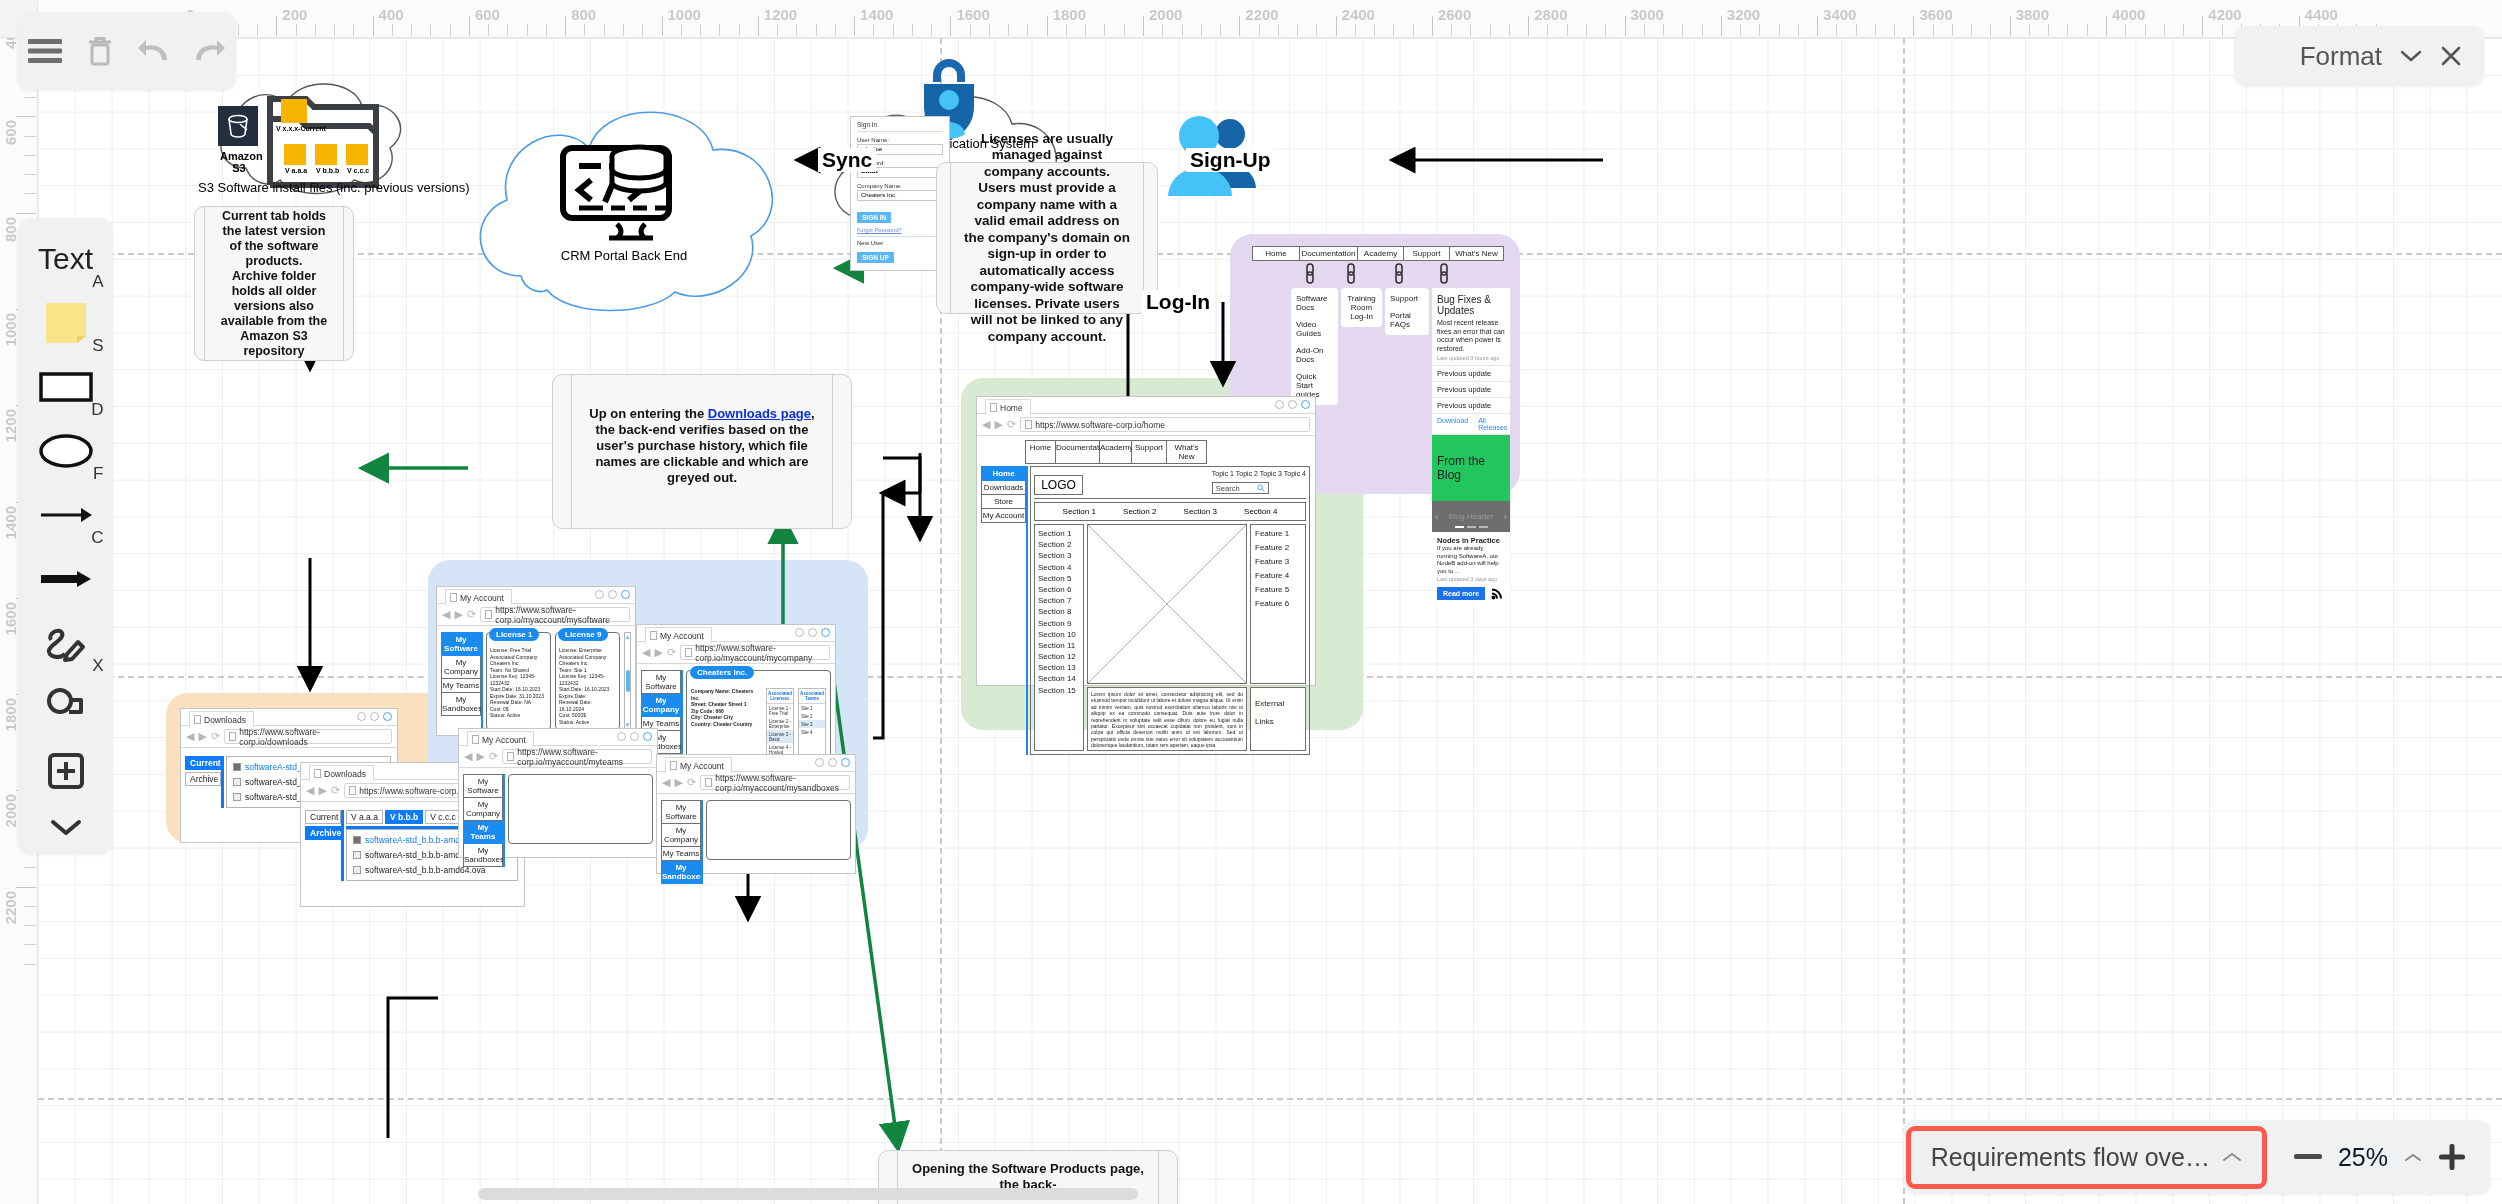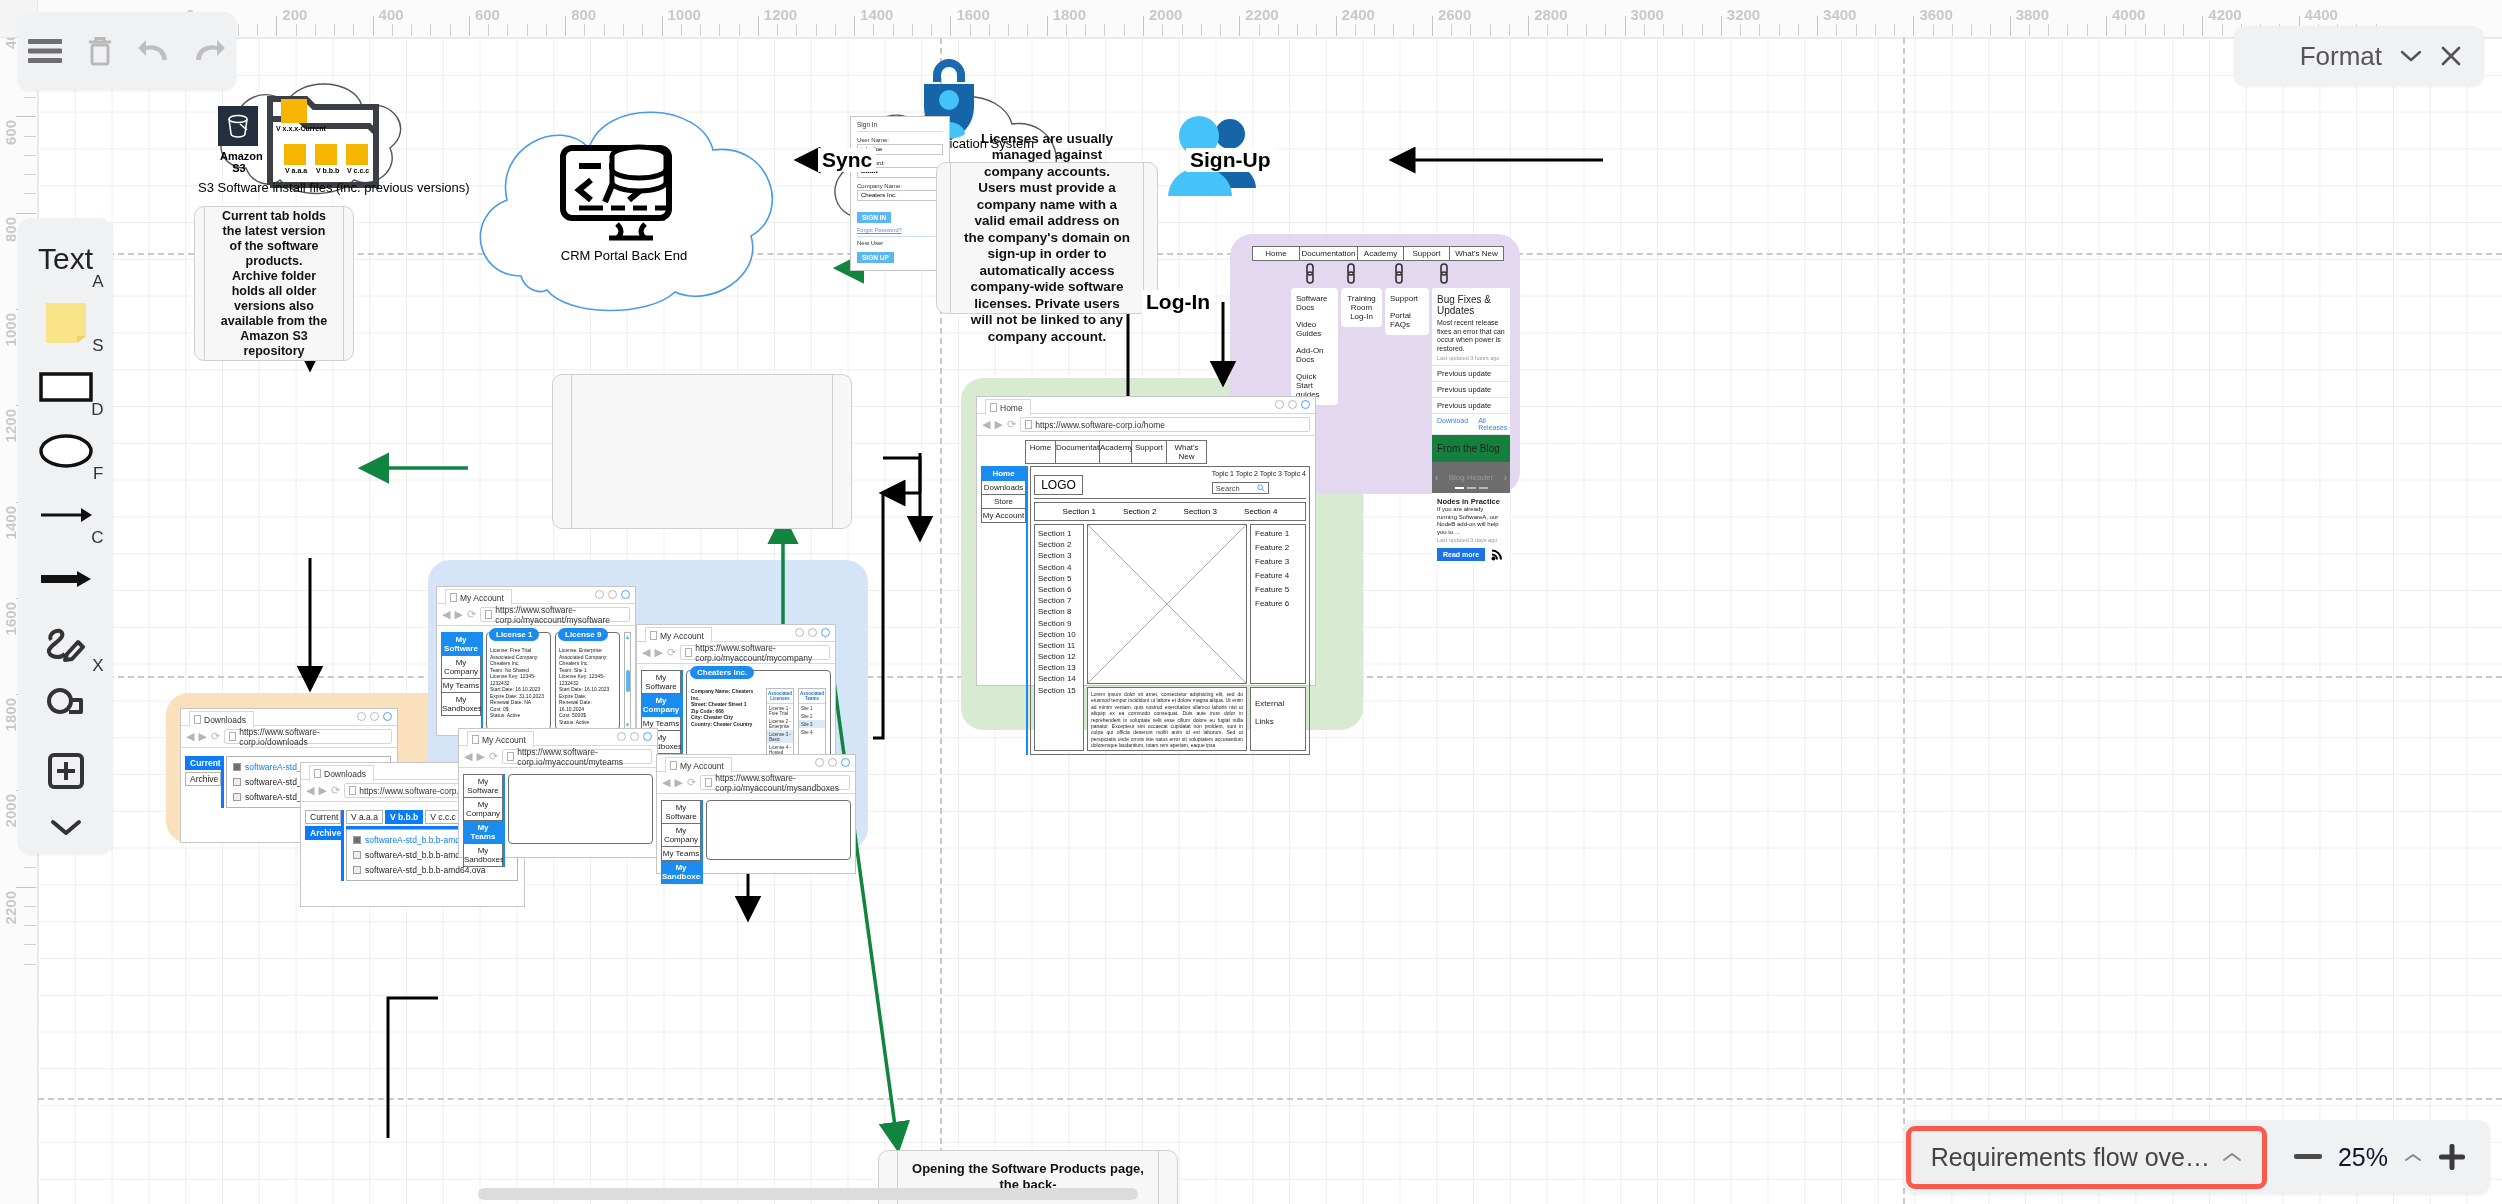--- a/index.html
+++ b/index.html
@@ -280,20 +280,23 @@
         <path d="M2,88 c3,-38 62,-38 64,0 z" fill="#45c2f7"></path>
       </svg>
     </div>
 
     <div class="edge-lbl" style="left:780px; top:110px;">Sync</div>
     <div class="edge-lbl" style="left:1148px; top:110px;">Sign-Up</div>
     <div class="edge-lbl" style="left:1104px; top:252px;">Log-In</div>
 
     <div class="node txtbox" style="left:514px; top:336px; width:300px; height:155px; font-size:13px; line-height:16px;">
       <div class="inner">
+        <div>
+          <span>Up on entering the </span><span style="color:#0b2fd4; text-decoration:underline;">Downloads page</span><span>, the back-end verifies based on the user's purchase history, which file names are clickable and which are greyed out.</span>
+        </div>
         <div style="height:12px"></div>
       </div>
     </div>
 
     <div class="node txtbox" style="left:840px; top:1112px; width:300px; height:130px; font-size:13px; line-height:16px;">
       <div class="inner" style="justify-content:flex-start; padding-top:10px;">
         <div>Opening the Software Products page, the back-</div>
       </div>
     </div>
 
@@ -439,21 +442,21 @@
         <div style="padding:6px 5px 3px; font-size:10px; color:#222;">Bug Fixes &amp; Updates</div>
         <div style="padding:0 5px; font-size:7px; color:#222; line-height:8.5px;">Most recent release fixes an error that can occur when power is restored.</div>
         <div style="padding:2px 5px 4px; font-size:5.5px; color:#999;">Last updated 3 hours ago</div>
         <div style="border-top:1px solid #e4e4e4; padding:3px 5px; font-size:7.5px; color:#222;">Previous update</div>
         <div style="border-top:1px solid #e4e4e4; padding:3px 5px; font-size:7.5px; color:#222;">Previous update</div>
         <div style="border-top:1px solid #e4e4e4; padding:3px 5px; font-size:7.5px; color:#222;">Previous update</div>
         <div style="border-top:1px solid #e4e4e4; padding:3px 5px; display:flex; gap:10px;">
           <span style="font-size:7px; color:#2d86f0;">Download</span>
           <span style="font-size:7px; color:#2d86f0;">All Releases</span>
         </div>
-        <div style="border-top:1px solid #e4e4e4; background:#15803d; padding:8px 5px; font-size:10px; color:#222;">From the Blog</div>
+        <div style="border-top:1px solid #e4e4e4; background:#22c55e; padding:19px 5px; font-size:12px; color:#222;">From the Blog</div>
         <div style="background:#6d6d6d; height:31px; position:relative; display:flex;
                     align-items:center; justify-content:center;">
           <span style="color:#9a9a9a; font-size:8px;">Blog Header</span>
           <span style="position:absolute; left:3px; color:#a9a9a9; font-size:10px;">‹</span>
           <span style="position:absolute; right:3px; color:#a9a9a9; font-size:10px;">›</span>
           <span style="position:absolute; bottom:4px; display:flex; gap:3px;">
             <i style="display:block;width:9px;height:2px;background:#fff;"></i>
             <i style="display:block;width:9px;height:2px;background:#b9b9b9;"></i>
             <i style="display:block;width:9px;height:2px;background:#b9b9b9;"></i>
           </span>

